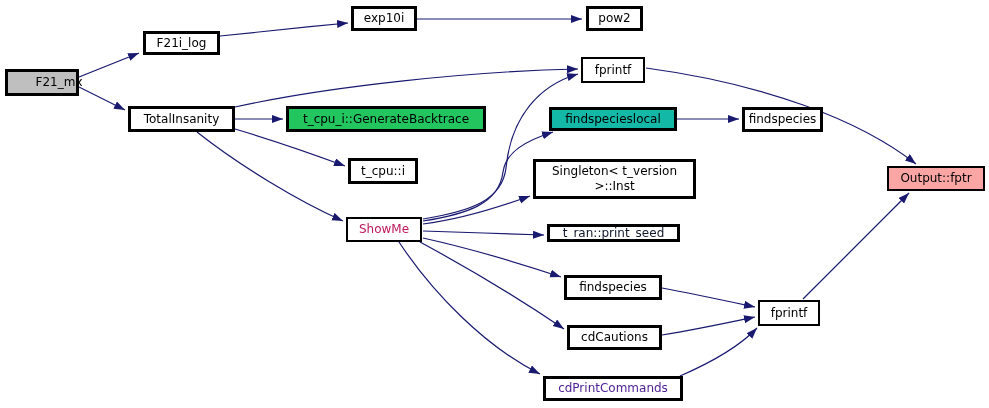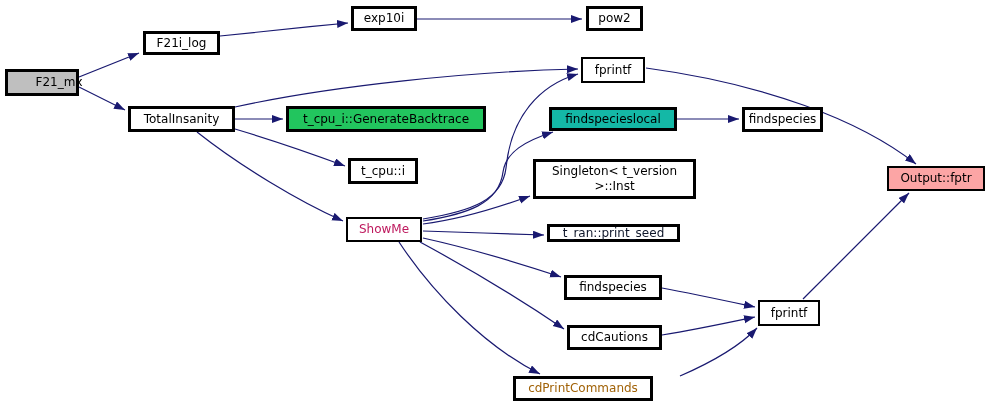--- a/index.html
+++ b/index.html
@@ -75,16 +75,16 @@
       <div class="node" style="left: 286px; top: 106px; width: 200px; height: 26px; border-color: rgb(0, 0, 0); background: #22c55e; color: rgb(0, 0, 0);"><span>t_cpu_i::GenerateBacktrace</span></div>
       <div class="node" style="left: 549px; top: 107px; width: 128px; height: 24px; border-color: rgb(0, 0, 0); background: #14b8a6; color: rgb(0, 0, 0);"><span>findspecieslocal</span></div>
       <div class="node" style="left: 742px; top: 107px; width: 81px; height: 25px; border-color: rgb(0, 0, 0); background: rgb(255, 255, 255); color: rgb(0, 0, 0);"><span>findspecies</span></div>
       <div class="node" style="left: 348px; top: 158px; width: 70px; height: 26px; border-color: rgb(0, 0, 0); background: rgb(255, 255, 255); color: rgb(0, 0, 0);"><span>t_cpu::i</span></div>
       <div class="node" style="left: 533px; top: 159px; width: 163px; height: 40px; border-color: rgb(0, 0, 0); background: rgb(255, 255, 255); color: rgb(0, 0, 0);"><span>Singleton&lt; t_version</span><span>&gt;::Inst</span></div>
       <div class="node bold" style="left: 887px; top: 166px; width: 98px; height: 25px; border-color: rgb(0, 0, 0); background: #fca5a5; color: rgb(0, 0, 0);"><span>Output::fptr</span></div>
       <div class="node bold" style="left: 346px; top: 217px; width: 76px; height: 25px; border-color: rgb(0, 0, 0); background: rgb(255, 255, 255); color: #be185d;"><span>ShowMe</span></div>
       <div class="node" style="left: 547px; top: 224px; width: 133px; height: 18px; border-color: rgb(0, 0, 0); background: rgb(255, 255, 255); color: #0f172a;"><span>t_ran::print_seed</span></div>
       <div class="node" style="left: 564px; top: 275px; width: 98px; height: 25px; border-color: rgb(0, 0, 0); background: rgb(255, 255, 255); color: rgb(0, 0, 0);"><span>findspecies</span></div>
       <div class="node" style="left: 567px; top: 325px; width: 95px; height: 25px; border-color: rgb(0, 0, 0); background: rgb(255, 255, 255); color: rgb(0, 0, 0);"><span>cdCautions</span></div>
-      <div class="node" style="left: 513px; top: 376px; width: 140px; height: 25px; border-color: rgb(0, 0, 0); background: rgb(255, 255, 255); color: #a16207;"><span>cdPrintCommands</span></div>
+      <div class="node" style="left: 543px; top: 376px; width: 140px; height: 25px; border-color: rgb(0, 0, 0); background: rgb(255, 255, 255); color: #4c1d95;"><span>cdPrintCommands</span></div>
       <div class="node bold" style="left: 758px; top: 300px; width: 62px; height: 26px; border-color: rgb(0, 0, 0); background: rgb(255, 255, 255); color: rgb(0, 0, 0);"><span>fprintf</span></div>
     </div>
 </div>
 
 </body></html>

